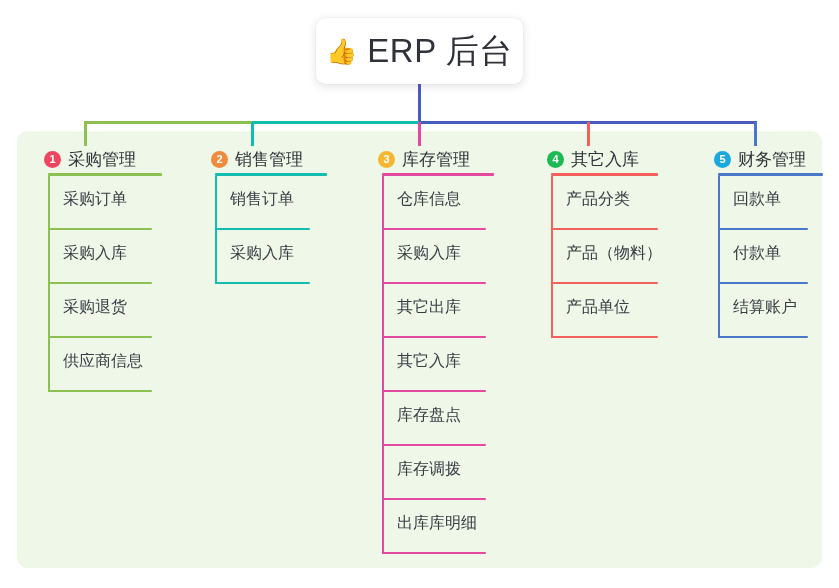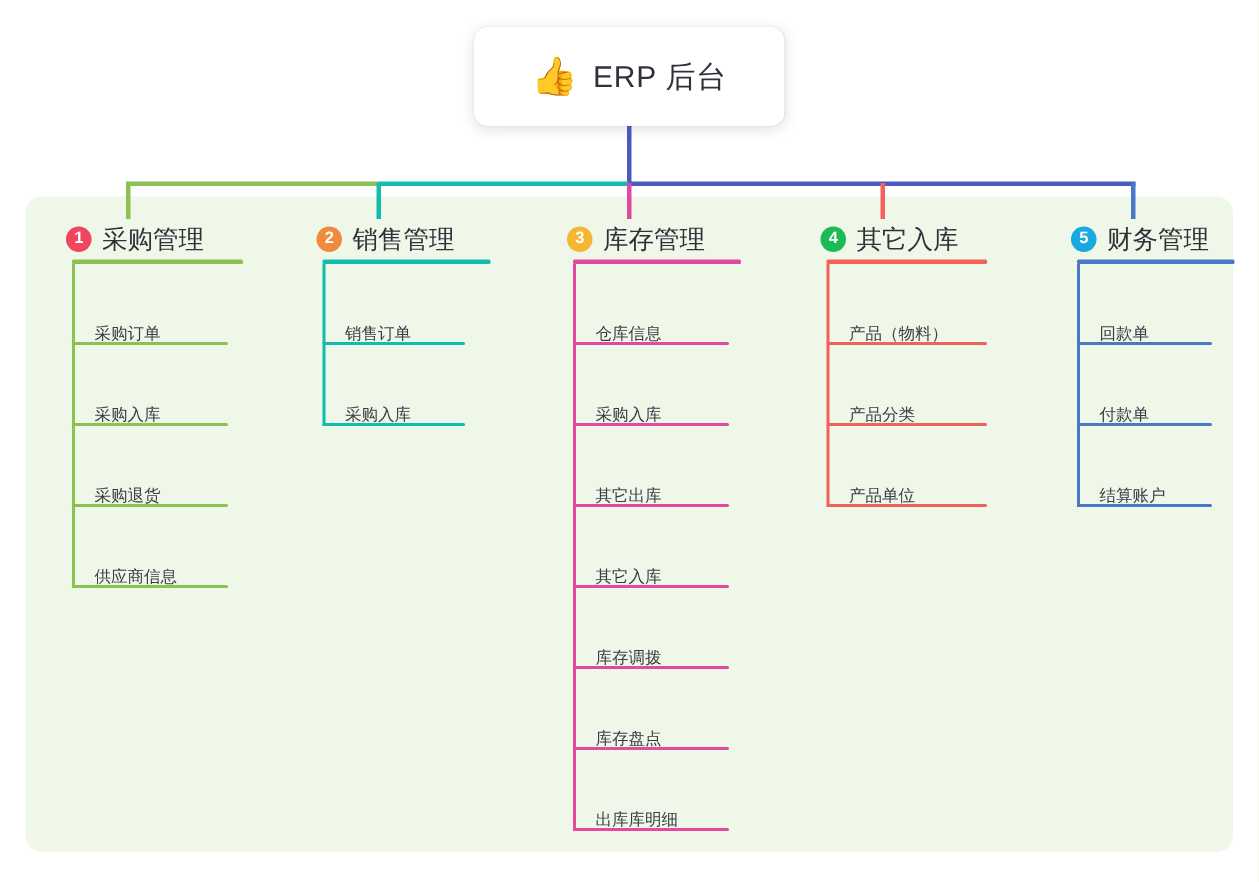--- a/index.html
+++ b/index.html
@@ -20,21 +20,21 @@
     width:207px;height:66px;
     background:#ffffff;
     border-radius:9px;
     box-shadow:0 2px 9px rgba(60,64,80,.16),0 0 1px rgba(60,64,80,.18);
     display:flex;align-items:center;justify-content:center;
     gap:10px;
     box-sizing:border-box;
   }
   .root-emoji{font-size:25px;line-height:1;display:block;}
   .root-title{
-    font-size:20px;color:#30323a;letter-spacing:.5px;white-space:nowrap;
+    font-size:33px;color:#30323a;letter-spacing:.5px;white-space:nowrap;
   }
 
   
   .panel{
     position:absolute;
     left:17px;top:131px;
     width:805px;height:437px;
     background:#eef7e8;
     border-radius:11px;
   }
@@ -54,22 +54,22 @@
   .head-rule{position:absolute;left:15px;height:3px;border-radius:1px;}
 
   
   .leaves{position:relative;margin-top:0;}
   .leaf{
     position:relative;
     height:54px;
   }
   .leaf-label{
     position:absolute;
-    left:30px;bottom:0;
-    font-size:11px;color:#3a3c44;white-space:nowrap;
+    left:30px;bottom:20px;
+    font-size:16px;color:#3a3c44;white-space:nowrap;
   }
   .leaf-rule{
     position:absolute;left:15px;bottom:0;height:2px;border-radius:1px;
   }
   .leaf-stem{
     position:absolute;left:15px;top:0;width:2px;bottom:0;
   }
 </style>
 </head>
 <body>
@@ -161,47 +161,47 @@
           </div>
           <div class="leaf">
             <span class="leaf-label">其它出库</span>
             <div class="leaf-rule" style="background: rgb(227, 73, 159); width: 104px;"></div>
           </div>
           <div class="leaf">
             <span class="leaf-label">其它入库</span>
             <div class="leaf-rule" style="background: rgb(227, 73, 159); width: 104px;"></div>
           </div>
           <div class="leaf">
+            <span class="leaf-label">库存盘点</span>
+            <div class="leaf-rule" style="background: rgb(227, 73, 159); width: 104px;"></div>
+          </div>
+          <div class="leaf">
             <span class="leaf-label">库存调拨</span>
-            <div class="leaf-rule" style="background: rgb(227, 73, 159); width: 104px;"></div>
-          </div>
-          <div class="leaf">
-            <span class="leaf-label">库存盘点</span>
             <div class="leaf-rule" style="background: rgb(227, 73, 159); width: 104px;"></div>
           </div>
           <div class="leaf">
             <span class="leaf-label">出库库明细</span>
             <div class="leaf-rule" style="background: rgb(227, 73, 159); width: 104px;"></div>
           </div>
         </div>
       </div>
       <div class="branch" style="left: 536px;">
         <div class="branch-head">
           <span class="badge" style="background: rgb(29, 185, 84);">4</span>
           <span class="branch-title">其它入库</span>
           <div class="head-rule" style="background: rgb(244, 97, 92); width: 107px; bottom: 0px;"></div>
         </div>
         <div class="leaves">
           <div class="leaf-stem" style="background: rgb(244, 97, 92);"></div>
           <div class="leaf">
+            <span class="leaf-label">产品分类</span>
+            <div class="leaf-rule" style="background: rgb(244, 97, 92); width: 107px;"></div>
+          </div>
+          <div class="leaf">
             <span class="leaf-label">产品（物料）</span>
-            <div class="leaf-rule" style="background: rgb(244, 97, 92); width: 107px;"></div>
-          </div>
-          <div class="leaf">
-            <span class="leaf-label">产品分类</span>
             <div class="leaf-rule" style="background: rgb(244, 97, 92); width: 107px;"></div>
           </div>
           <div class="leaf">
             <span class="leaf-label">产品单位</span>
             <div class="leaf-rule" style="background: rgb(244, 97, 92); width: 107px;"></div>
           </div>
         </div>
       </div>
       <div class="branch" style="left: 703px;">
         <div class="branch-head">

